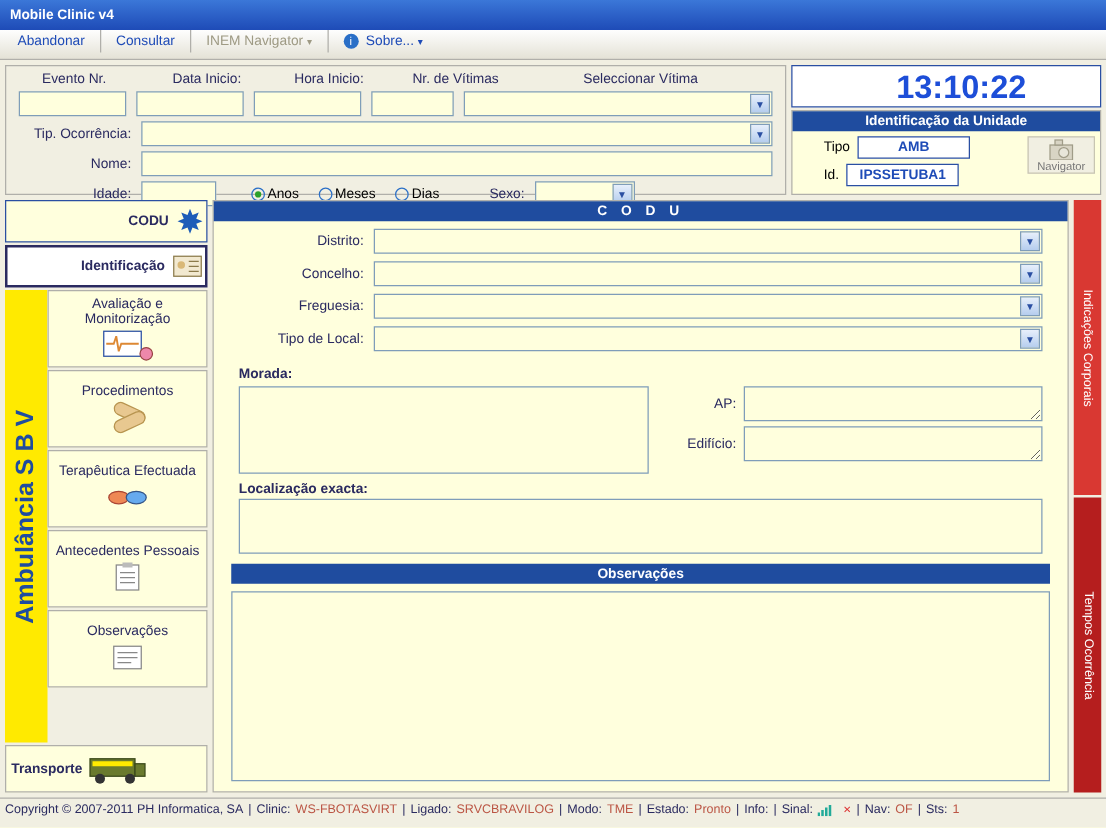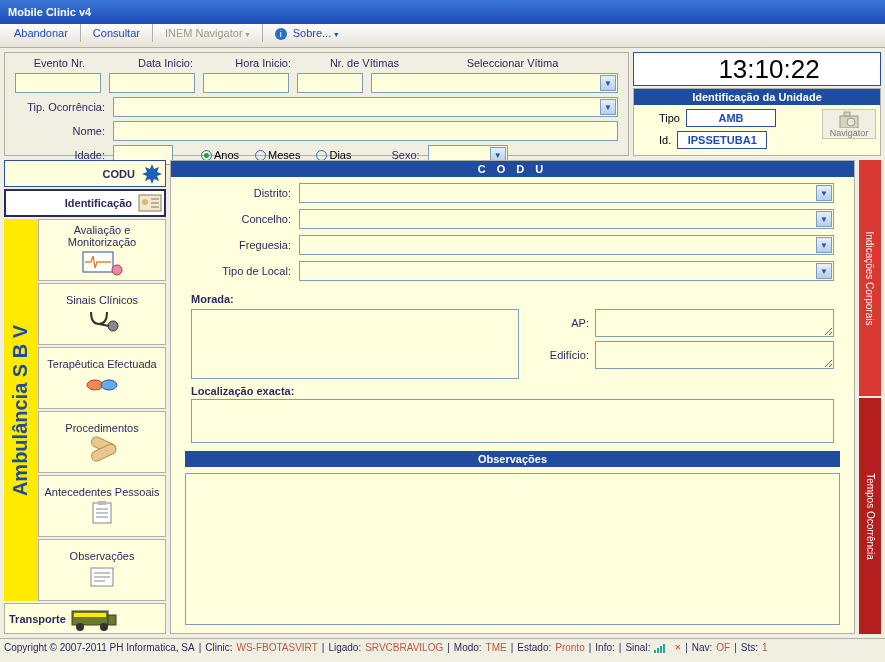--- a/index.html
+++ b/index.html
@@ -66,23 +66,23 @@
 .right-top {
   width: 248px;
   display: flex;
   flex-direction: column;
 }
 .clock {
   border: 1px solid #2A4FA2;
   background: #fff;
   height: 40px;
   display:flex; align-items:center; justify-content:center;
-  color: #000000;
+  color: #1d4ed8;
   font-size: 26px;
-  font-weight: normal;
+  font-weight: bold;
   padding-left: 24px;
 }
 .unit-box {
   flex:1;
   border: 1px solid #B0AFAA;
   margin-top: 2px;
   background: #FFFFDD;
   padding: 2px 4px;
 }
 .unit-title {
@@ -344,39 +344,31 @@
         <div style="flex:1; display:flex; flex-direction:column; gap:2px;">
           <div class="side-btn">
             <span>Avaliação e Monitorização</span>
             <svg class="side-icon" viewBox="0 0 42 26">
                 <rect x="2" y="2" width="30" height="20" fill="#fff" stroke="#2A4FA2"></rect>
                 <polyline points="4,12 10,12 12,6 14,18 16,12 30,12" fill="none" stroke="#D83" stroke-width="1.5"></polyline>
                 <circle cx="36" cy="20" r="5" fill="#E8A" stroke="#944"></circle>
               </svg>
           </div>
           <div class="side-btn">
-            <span>Sinais Clínicos</span>
+            <span>Procedimentos</span>
             <svg class="side-icon" viewBox="0 0 42 26">
-                <path d="M10 4 Q10 16 18 16 Q26 16 26 4" fill="none" stroke="#333" stroke-width="2"></path>
-                <circle cx="32" cy="18" r="5" fill="#888" stroke="#333"></circle>
-                <line x1="18" y1="16" x2="28" y2="18" stroke="#333" stroke-width="2"></line>
+                <rect x="8" y="4" width="26" height="10" rx="5" fill="#E8C890" stroke="#B89550" transform="rotate(25 21 13)"></rect>
+                <rect x="8" y="12" width="26" height="10" rx="5" fill="#E8C890" stroke="#B89550" transform="rotate(-25 21 13)"></rect>
               </svg>
           </div>
           <div class="side-btn">
             <span>Terapêutica Efectuada</span>
             <svg class="side-icon" viewBox="0 0 42 26">
                 <ellipse cx="14" cy="13" rx="8" ry="5" fill="#E85" stroke="#A43"></ellipse>
                 <ellipse cx="28" cy="13" rx="8" ry="5" fill="#6AE" stroke="#358"></ellipse>
-              </svg>
-          </div>
-          <div class="side-btn">
-            <span>Procedimentos</span>
-            <svg class="side-icon" viewBox="0 0 42 26">
-                <rect x="8" y="4" width="26" height="10" rx="5" fill="#E8C890" stroke="#B89550" transform="rotate(25 21 13)"></rect>
-                <rect x="8" y="12" width="26" height="10" rx="5" fill="#E8C890" stroke="#B89550" transform="rotate(-25 21 13)"></rect>
               </svg>
           </div>
           <div class="side-btn">
             <span>Antecedentes Pessoais</span>
             <svg class="side-icon" viewBox="0 0 42 26">
                 <rect x="12" y="3" width="18" height="20" fill="#fff" stroke="#888"></rect>
                 <rect x="17" y="1" width="8" height="4" fill="#bbb"></rect>
                 <line x1="15" y1="9" x2="27" y2="9" stroke="#888"></line>
                 <line x1="15" y1="13" x2="27" y2="13" stroke="#888"></line>
                 <line x1="15" y1="17" x2="27" y2="17" stroke="#888"></line>

